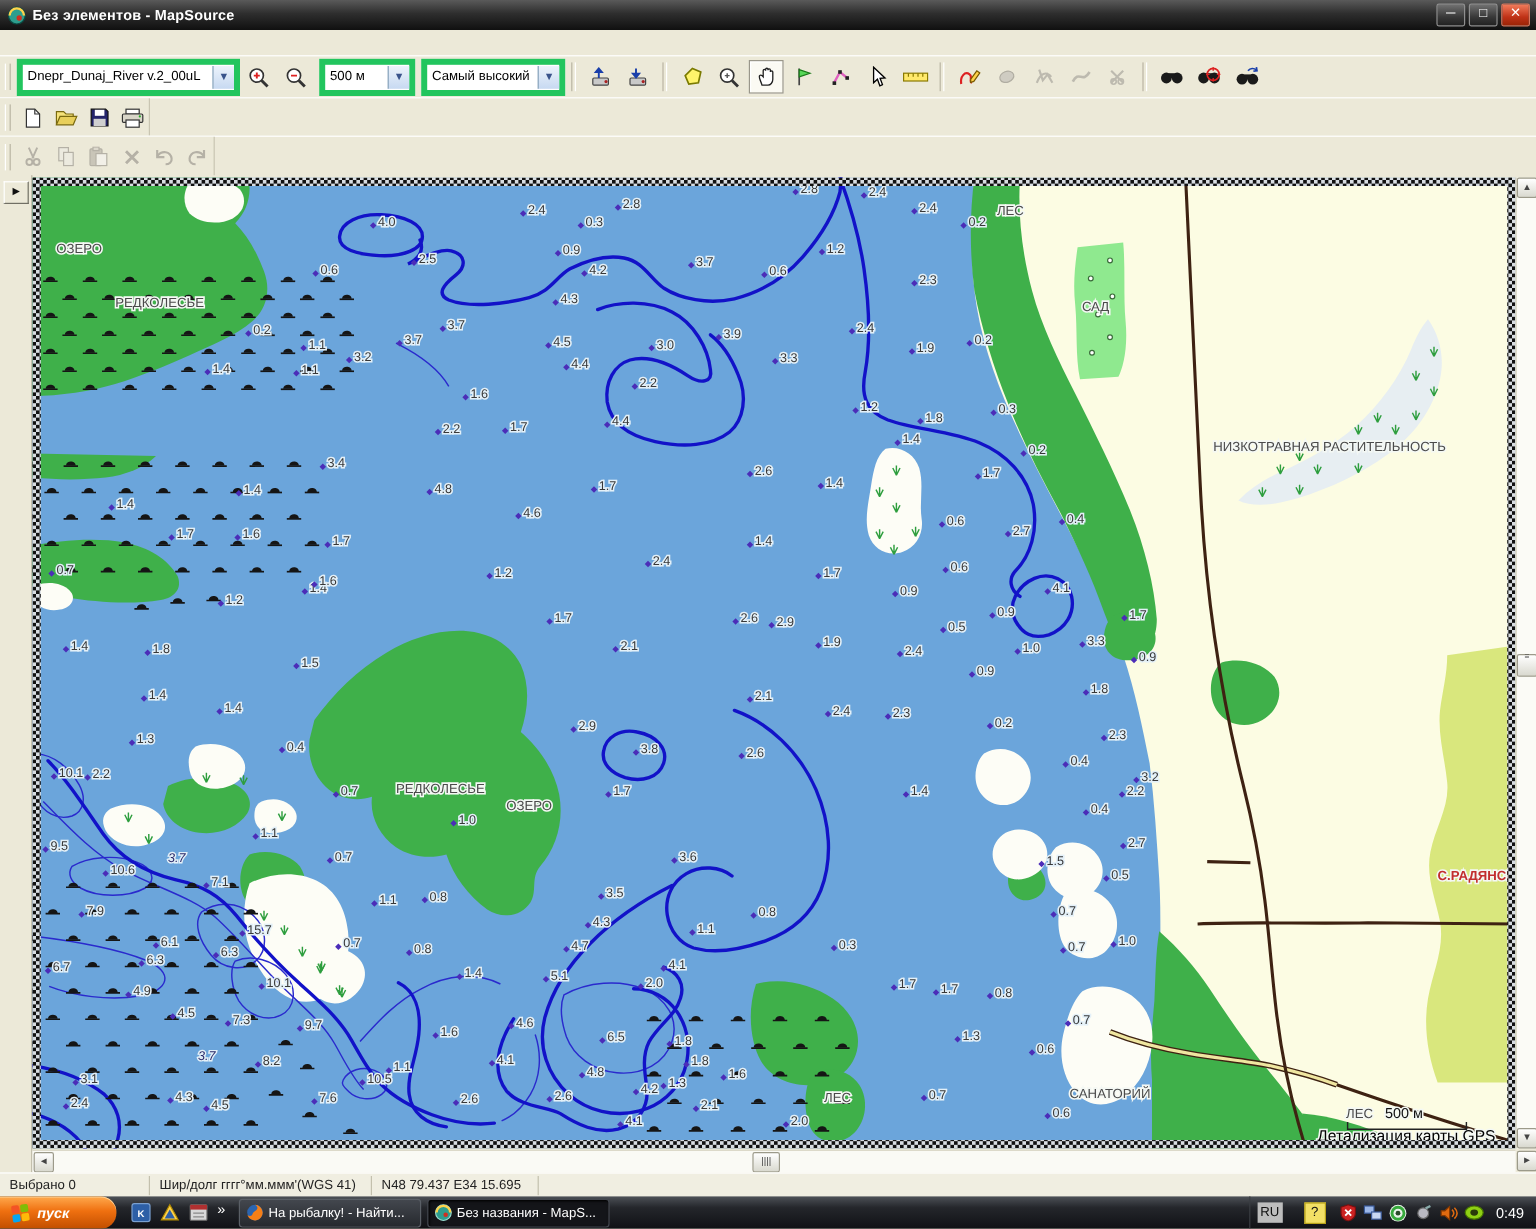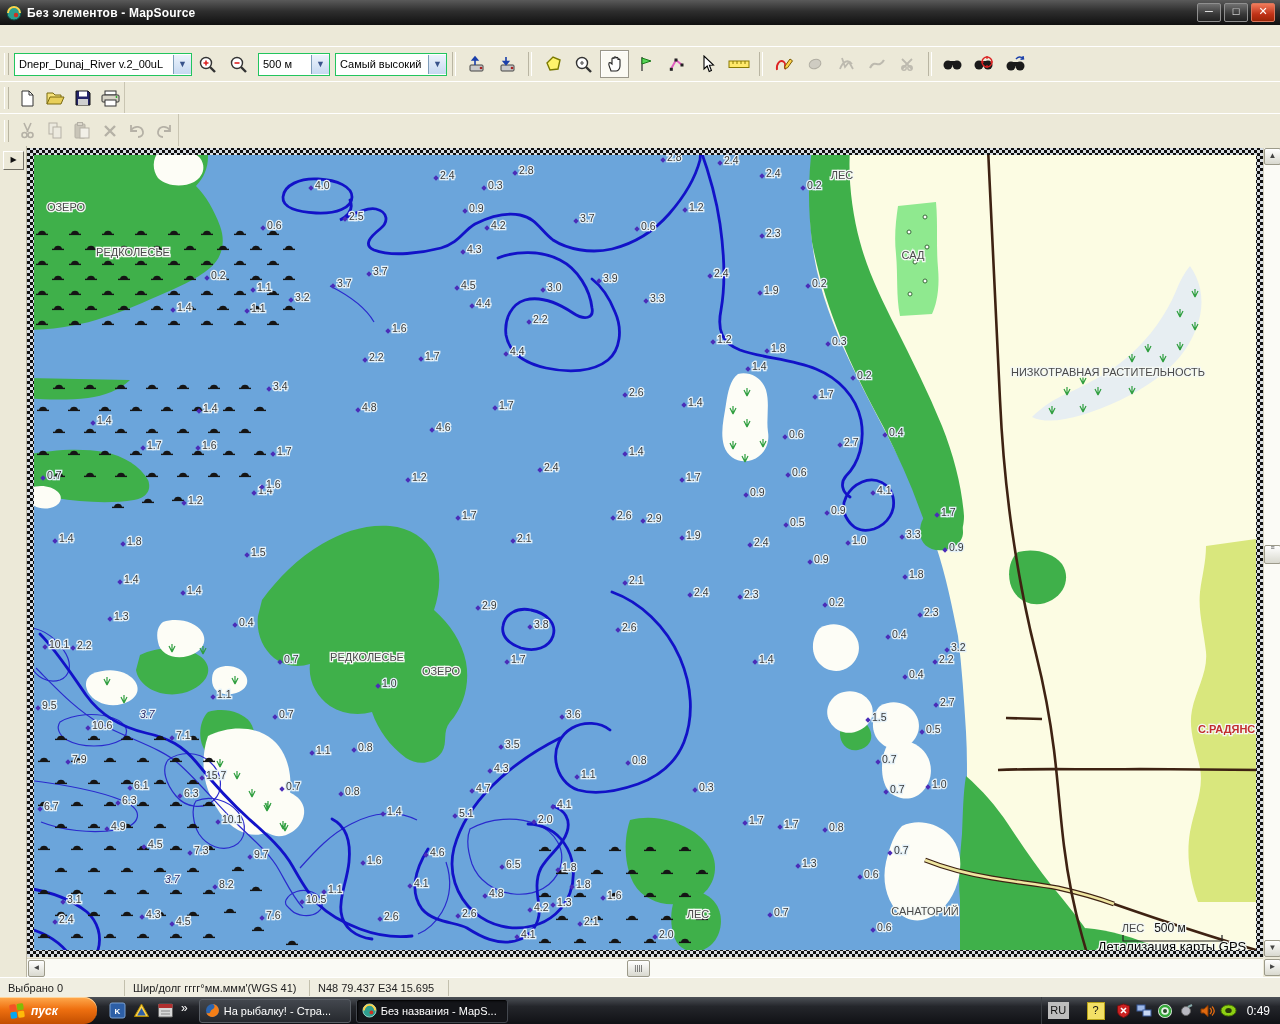--- a/index.html
+++ b/index.html
@@ -18,21 +18,21 @@
   
   .menubar{position:absolute;left:0;top:25px;width:1280px;height:21px;background:#F2F0E4;
     border-bottom:1px solid #d9d5c3;display:flex;align-items:center;font-size:12px;color:#111;}
   .menubar span{padding:2px 9px;}
   
   .tb{position:absolute;left:0;width:1280px;background:#ECE9D8;border-top:1px solid #fff;border-bottom:1px solid #d5d1bf;}
   .tb1{top:46px;height:34px;display:flex;align-items:center;}
   .tb2{top:81px;height:32px;}
   .tb3{top:113px;height:33px;}
   .grip{width:3px;height:22px;border-left:1px solid #fff;border-right:1px solid #b9b5a2;margin:0 5px 0 4px;}
-  .combo{height:21px;background:#fff;border:1px solid #22c55e;display:flex;align-items:center;font-size:11px;color:#000;}
+  .combo{height:21px;background:#fff;border:5px solid #22c55e;display:flex;align-items:center;font-size:11px;color:#000;}
   .combo .val{padding:0 4px;flex:1;white-space:nowrap;overflow:hidden;}
   .combo .arrow{width:17px;height:19px;background:linear-gradient(180deg,#ECF3FC,#C7D9F1);border-left:1px solid #7F9DB9;
     color:#39538b;font-size:9px;line-height:19px;text-align:center;}
   .tbtn{width:27px;height:26px;margin:0 1px;display:flex;align-items:center;justify-content:center;background:transparent;border:1px solid transparent;}
   .tbtn.pressed{border:1px solid #9a978a;background:#FBFAF3;box-shadow:inset 1px 1px 0 #fff;}
   .tbtn.small{width:25px;height:24px;}
   .sep{width:2px;height:24px;border-left:1px solid #b9b5a2;border-right:1px solid #fff;margin:0 5px;}
   .band{position:absolute;left:0;top:0;height:100%;display:flex;align-items:center;border-right:1px solid #c9c5b2;background:#ECE9D8;}
   
   .client{position:absolute;left:0;top:146px;width:1280px;height:831px;background:#ECE9D8;}
@@ -1971,21 +1971,21 @@
             <path d="M4,9 h9 M4,12 h9" stroke="#888"></path>
           </svg>
       </div>
       <span class="chev">»</span>
     </div>
     <div class="task">
       <svg class="ticon" width="15" height="15" viewBox="0 0 15 15">
           <circle cx="7.5" cy="7.5" r="6.5" fill="#2b65b0"></circle>
           <path d="M7.5,1 A6.5,6.5 0 1 1 1.2,9.5 C3,11 5,10.5 5.5,8.5 C6,6.5 8,6.5 9,5 C10,3.5 9.5,2 7.5,1 Z" fill="#f57f17"></path>
         </svg>
-      <span>На рыбалку! - Стра...</span>
+      <span>На рыбалку! - Найти...</span>
     </div>
     <div class="task active">
       <svg class="ticon" width="15" height="15" viewBox="0 0 16 16">
           <circle cx="8" cy="8" r="7" fill="#2e9e8e" stroke="#9adace"></circle>
           <path d="M2,8 A6,6 0 0 1 14,8" fill="none" stroke="#ffd24a" stroke-width="2"></path>
           <circle cx="10" cy="10" r="2" fill="#d03020"></circle>
         </svg>
       <span>Без названия - MapS...</span>
     </div>
     <div class="tray">

